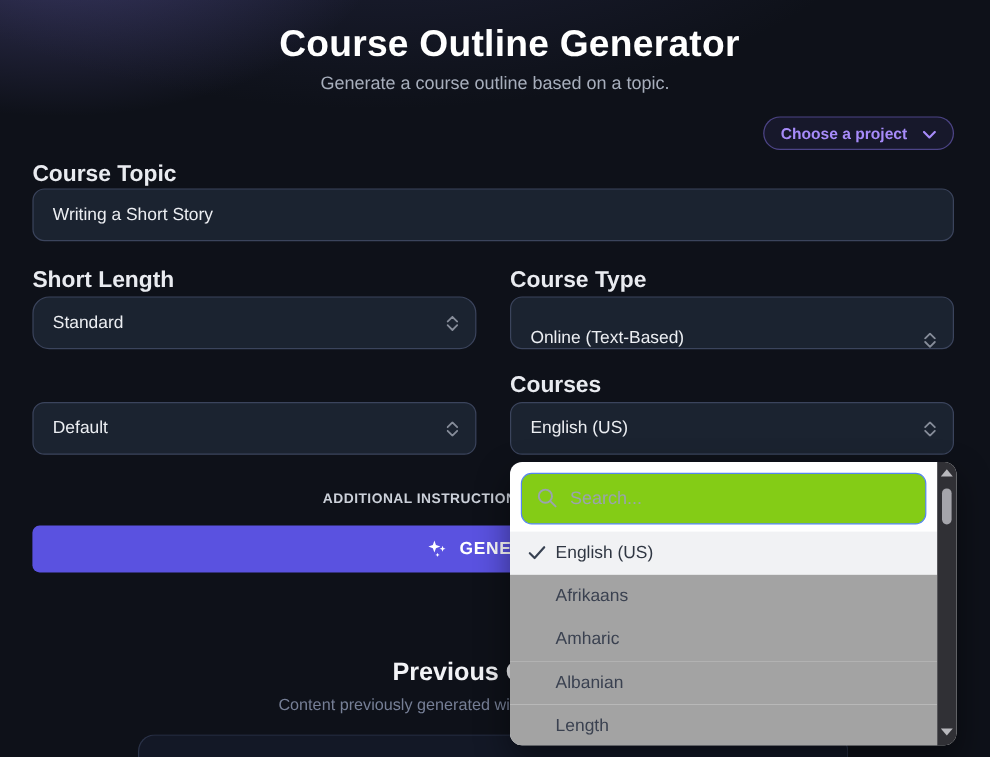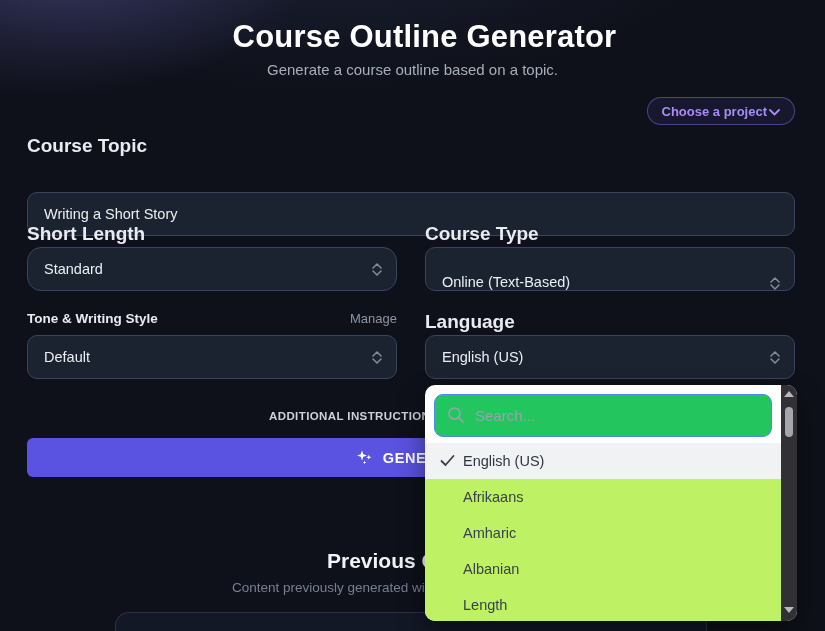--- a/index.html
+++ b/index.html
@@ -19,38 +19,38 @@
   .title {
     position:absolute; top:19px; left:12px; width:100%;
     text-align:center; font-size:31px; font-weight:800; color:#ffffff; letter-spacing:0.2px;
   }
   .subtitle {
     position:absolute; top:61px; left:0; width:100%;
     text-align:center; font-size:15px; color:#a7aebc;
   }
   .project-btn {
     position:absolute; top:97px; right:30px; height:28px;
-    display:flex; align-items:center; gap:2px; padding:0 14px;
+    display:flex; align-items:center; gap:13px; padding:0 14px;
     border:1px solid rgba(142,124,248,0.45); border-radius:15px;
     background:rgba(104,90,210,0.10); color:#a78bfa;
     font-size:13px; font-weight:700; cursor:pointer;
   }
   .field-label { position:absolute; font-size:19px; font-weight:700; color:#e9ebf0; }
   .manage-row {
     position:absolute; left:27px; top:311px; width:370px;
     display:flex; justify-content:space-between; align-items:baseline;
   }
   .manage-row .lbl { font-size:13.5px; font-weight:700; color:#e9ebf0; }
   .manage-link { font-size:13px; color:#8d94a2; cursor:pointer; }
   .text-input, .select {
     position:absolute; height:44px;
     background:#1b2330; border:1.5px solid #3b445c; border-radius:10px;
     color:#eceef2; font-size:14.5px;
   }
-  .text-input { padding:0 16px; width:768px; left:27px; top:157px; outline:none; font-family:"Liberation Sans", sans-serif;margin-top:35px; }
+  .text-input { padding:0 16px; width:768px; left:27px; top:157px; outline:none; font-family:"Liberation Sans", sans-serif; }
   .select {
     display:flex; align-items:center; justify-content:space-between;
     padding:0 14px 0 16px; width:370px; cursor:pointer;
   }
   .select .chev { display:flex; flex-direction:column; align-items:center; gap:1px; opacity:0.75; }
   .addl-label {
     position:absolute; left:269px; top:410px;
     font-size:11.5px; font-weight:700; letter-spacing:0.4px; color:#ccd1da;
   }
   .generate-btn {
@@ -72,28 +72,28 @@
     position:absolute; left:425px; top:385px; width:372px; height:236px;
     background:#ffffff; border-radius:10px; overflow:hidden; z-index:10;
     box-shadow:0 12px 28px rgba(0,0,0,0.45);
     display:flex;
   }
   .dd-main { width:356px; height:100%; }
   .search-wrap { position:relative; margin:9px 9px 6px 9px; }
   .search-input {
     width:338px; height:43px; border:1.5px solid #5585f2; border-radius:9px;
     padding:0 12px 0 40px; font-size:15px; color:#374151; outline:none;
-    font-family:"Liberation Sans", sans-serif; background:#22c55e;
+    font-family:"Liberation Sans", sans-serif; background:#84cc16;
   }
   .search-input::placeholder { color:#9aa3af; }
   .search-icon { position:absolute; left:13px; top:12px; }
   .option {
     height:36px; display:flex; align-items:center;
     padding-left:38px; position:relative;
-    font-size:14.5px; color:#3a4150; cursor:pointer; background:#bef264;
+    font-size:14.5px; color:#3a4150; cursor:pointer; background:#a3a3a3;
   }
   .option.selected { background:#f1f2f4; color:#2f3642; }
   .option .check { position:absolute; left:14px; top:9px; }
   .dd-scrollbar {
     width:16px; height:100%; background:#303035; position:relative; flex:none;
   }
   .sb-arrow-up, .sb-arrow-down {
     position:absolute; left:3px; width:0; height:0;
     border-left:5px solid transparent; border-right:5px solid transparent;
   }
@@ -143,25 +143,21 @@
     <span class="chev">
       <svg width="10" height="6" viewBox="0 0 10 6">
           <path d="M1 5l4-4 4 4" stroke="#aab0bd" stroke-width="1.5" fill="none" stroke-linecap="round" stroke-linejoin="round"></path>
         </svg>
       <svg width="10" height="6" viewBox="0 0 10 6">
           <path d="M1 1l4 4 4-4" stroke="#aab0bd" stroke-width="1.5" fill="none" stroke-linecap="round" stroke-linejoin="round"></path>
         </svg>
     </span>
   </div>
 
-  <div class="manage-row">
-    <span class="lbl">Tone &amp; Writing Style</span>
-    <span class="manage-link">Manage</span>
-  </div>
-  <div class="field-label" style="left:425px; top:311px;">Language</div>
+  <div class="field-label" style="left:425px; top:311px;">Courses</div>
 
   <div class="select" style="left:27px; top:335px;">
     <span>Default</span>
     <span class="chev">
       <svg width="10" height="6" viewBox="0 0 10 6">
           <path d="M1 5l4-4 4 4" stroke="#aab0bd" stroke-width="1.5" fill="none" stroke-linecap="round" stroke-linejoin="round"></path>
         </svg>
       <svg width="10" height="6" viewBox="0 0 10 6">
           <path d="M1 1l4 4 4-4" stroke="#aab0bd" stroke-width="1.5" fill="none" stroke-linecap="round" stroke-linejoin="round"></path>
         </svg>

